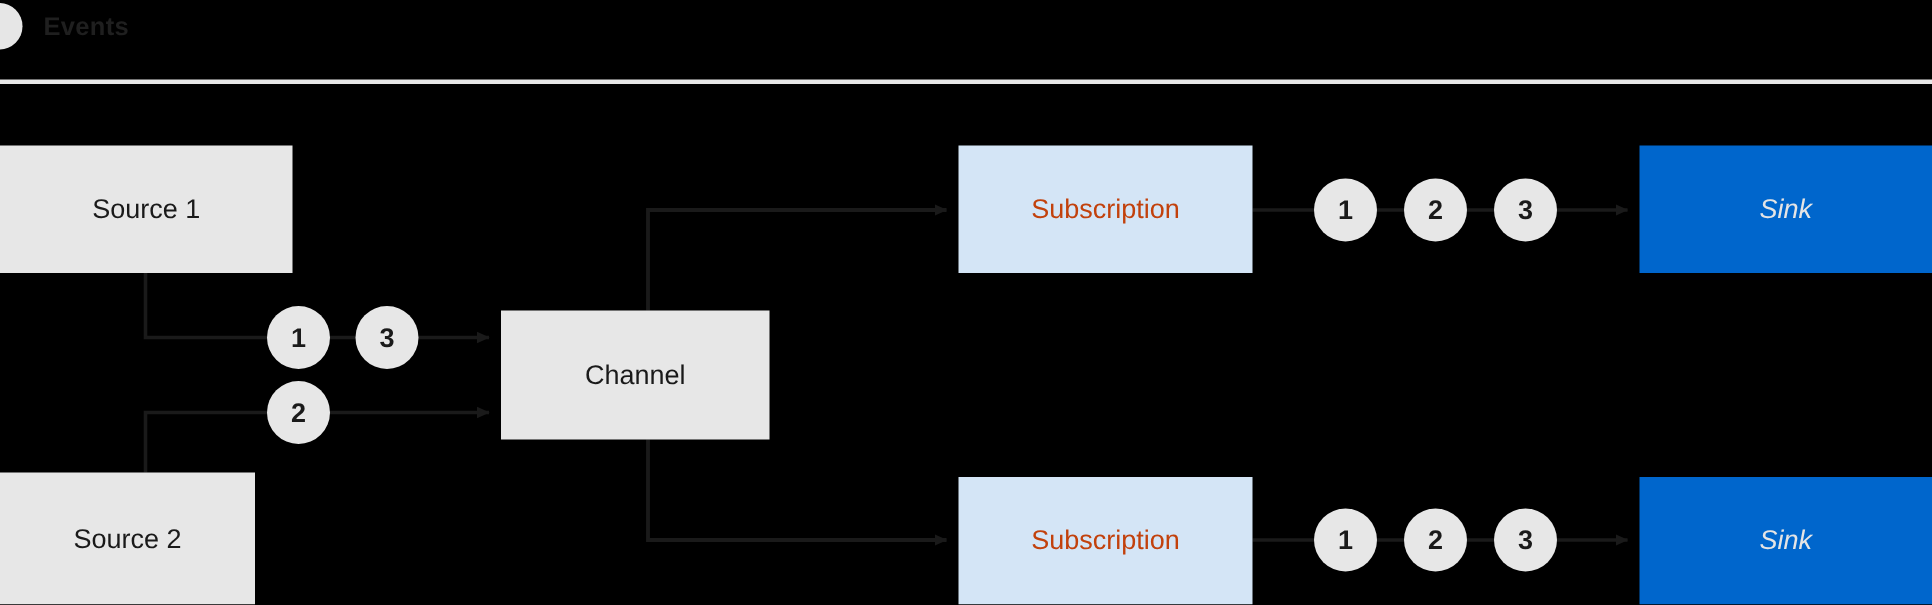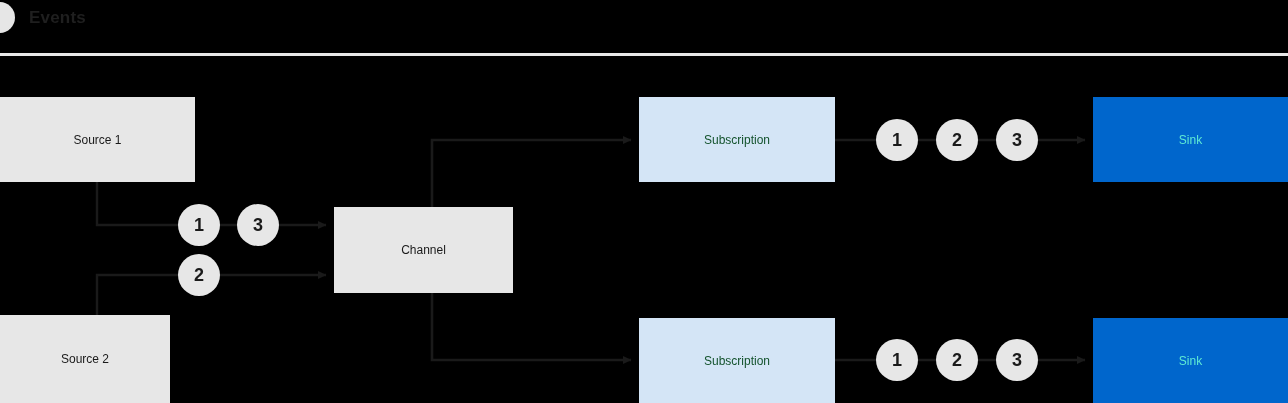--- a/index.html
+++ b/index.html
@@ -48,26 +48,26 @@
     height: 3px;
     background: #E8E8E8;
   }
 
   
   .box {
     position: absolute;
     display: flex;
     align-items: center;
     justify-content: center;
-    font-size: 12px;
+    font-size: 18px;
     white-space: nowrap;
   }
   .box-grey  { background: #E7E7E7; color: #1a1a1a; }
-  .box-blue  { background: #D4E5F6; color: #14532d; }
-  .box-sink  { background: #0066CC; color: #5eead4; }
+  .box-blue  { background: #D4E5F6; color: #c2410c; }
+  .box-sink  { background: #0066CC; color: #e5e5e5; font-style: italic; }
 
   #source1      { left: 0px;    top: 97px;  width: 195px; height: 85px; }
   #source2      { left: 0px;    top: 315px; width: 170px; height: 88px; }
   #channel      { left: 334px;  top: 207px; width: 179px; height: 86px; }
   #sub-top      { left: 639px;  top: 97px;  width: 196px; height: 85px; }
   #sub-bottom   { left: 639px;  top: 318px; width: 196px; height: 85px; }
   #sink-top     { left: 1093px; top: 97px;  width: 195px; height: 85px; }
   #sink-bottom  { left: 1093px; top: 318px; width: 195px; height: 85px; }
 
   

